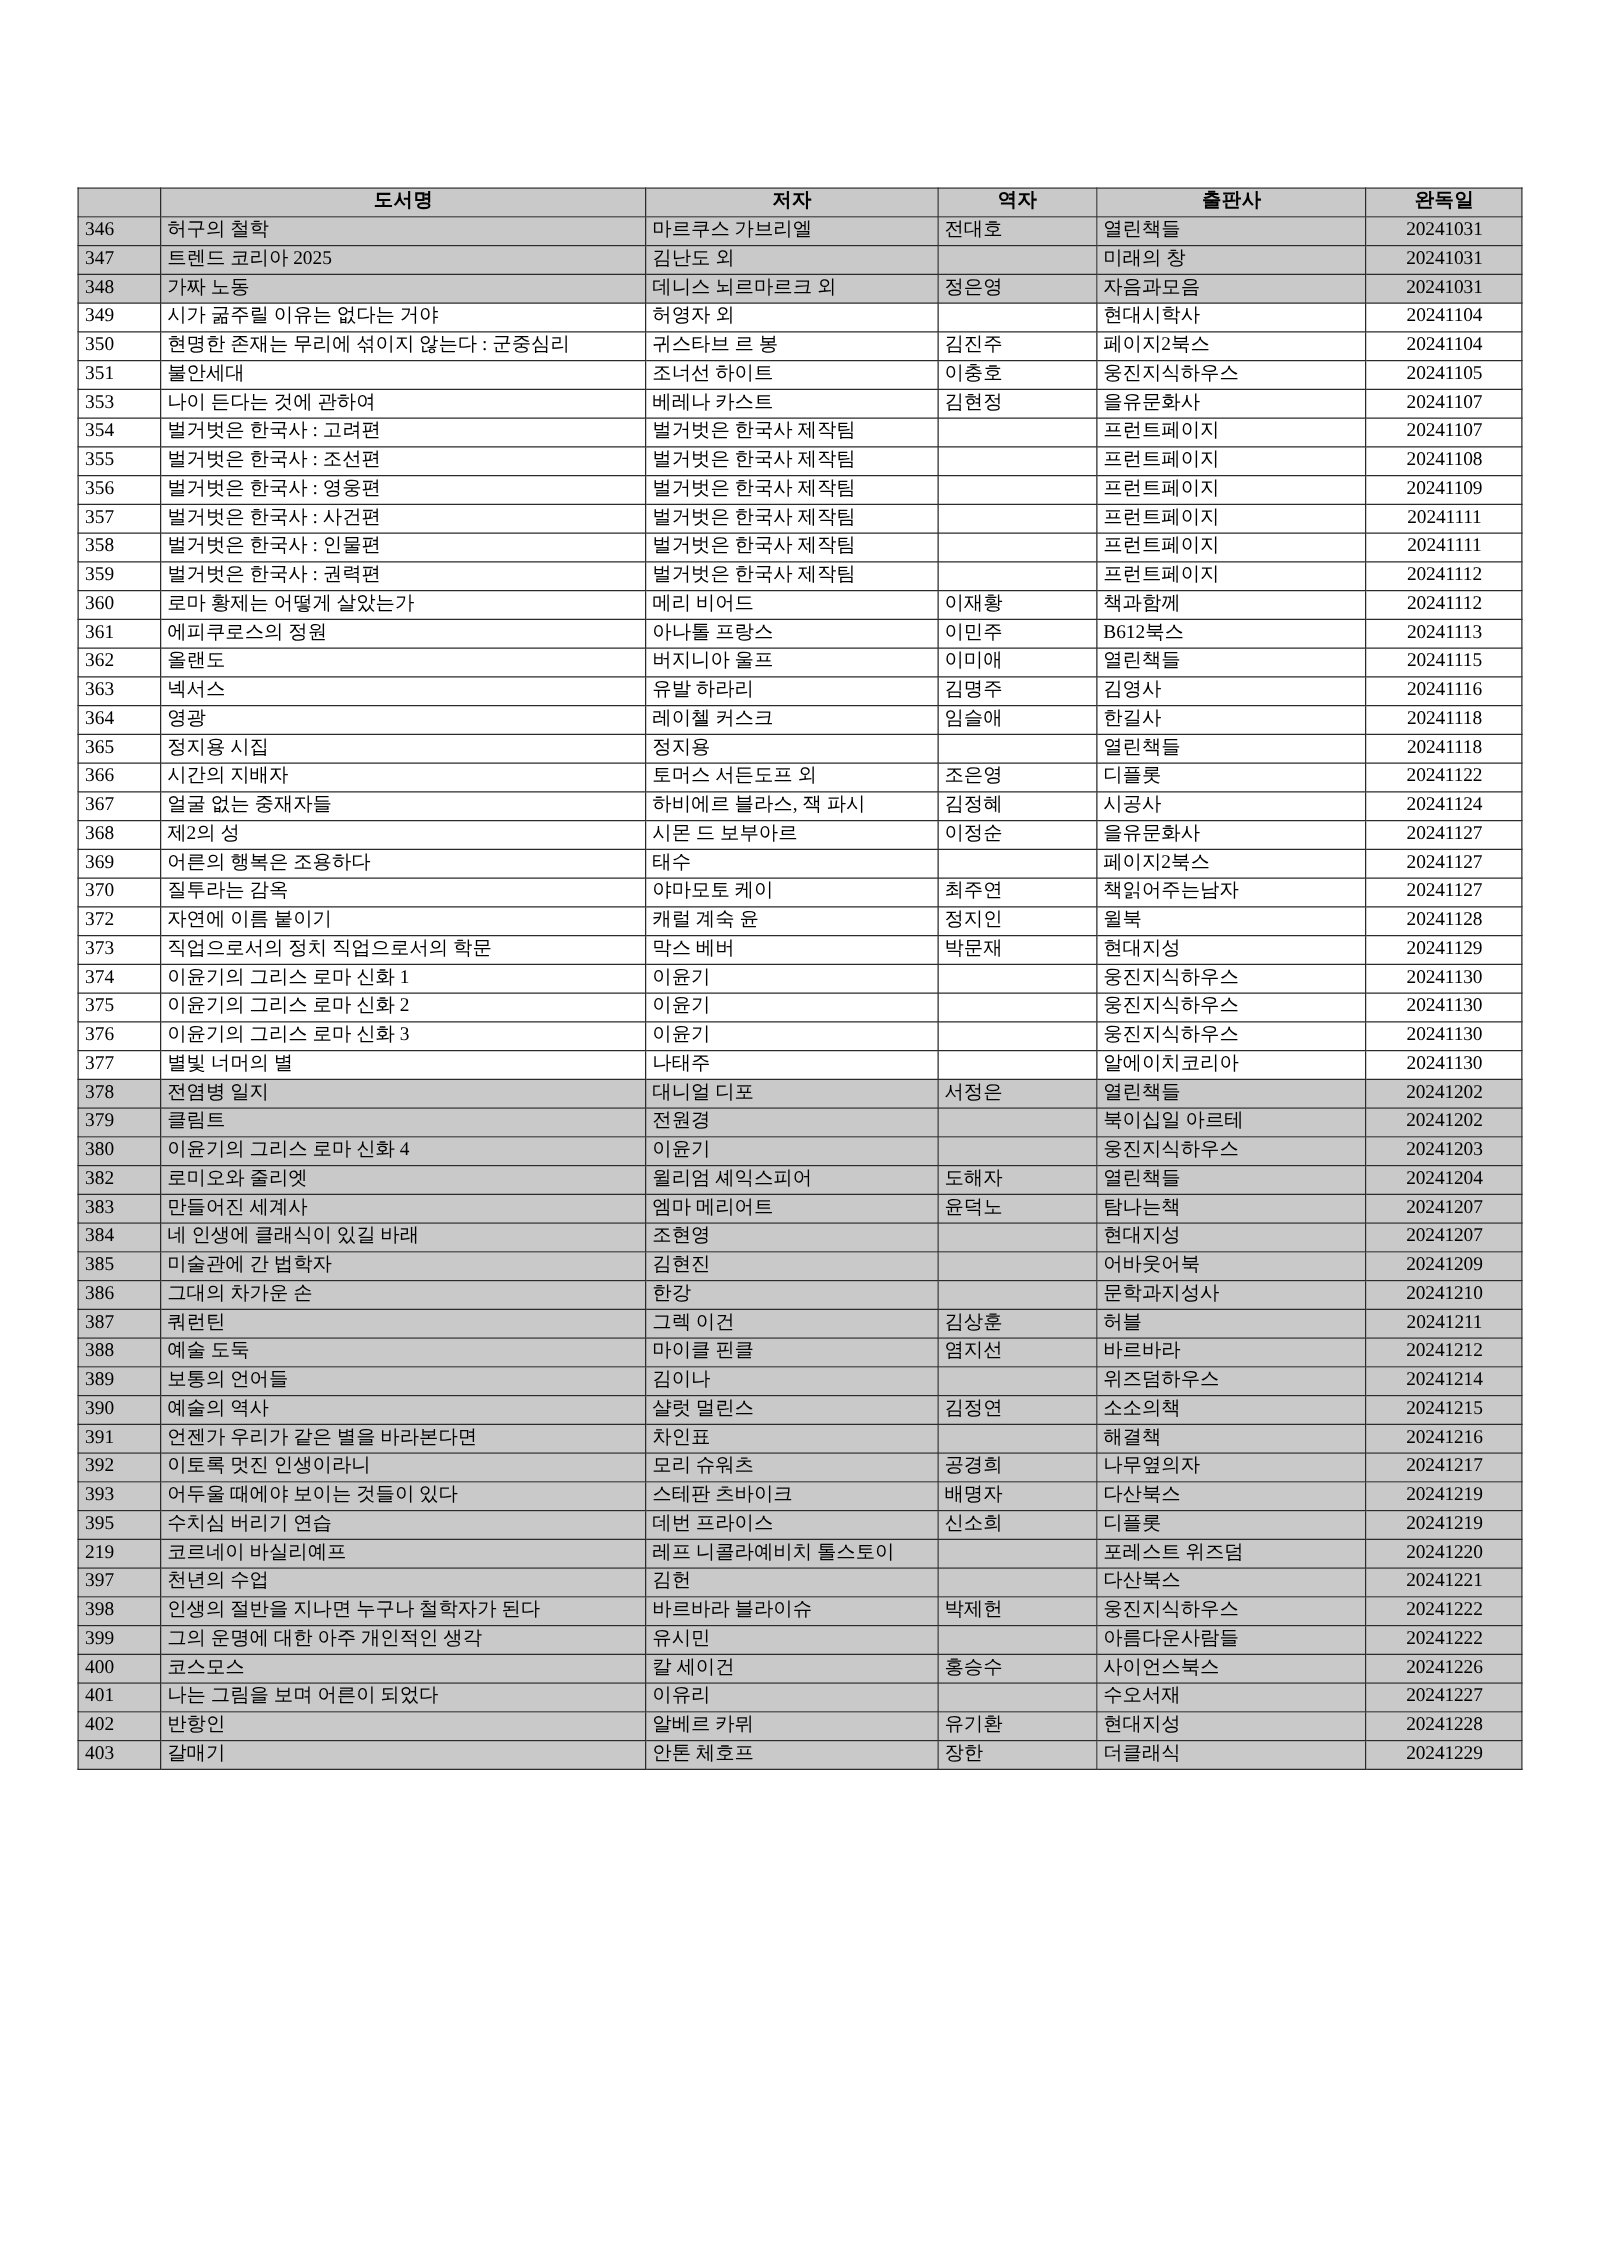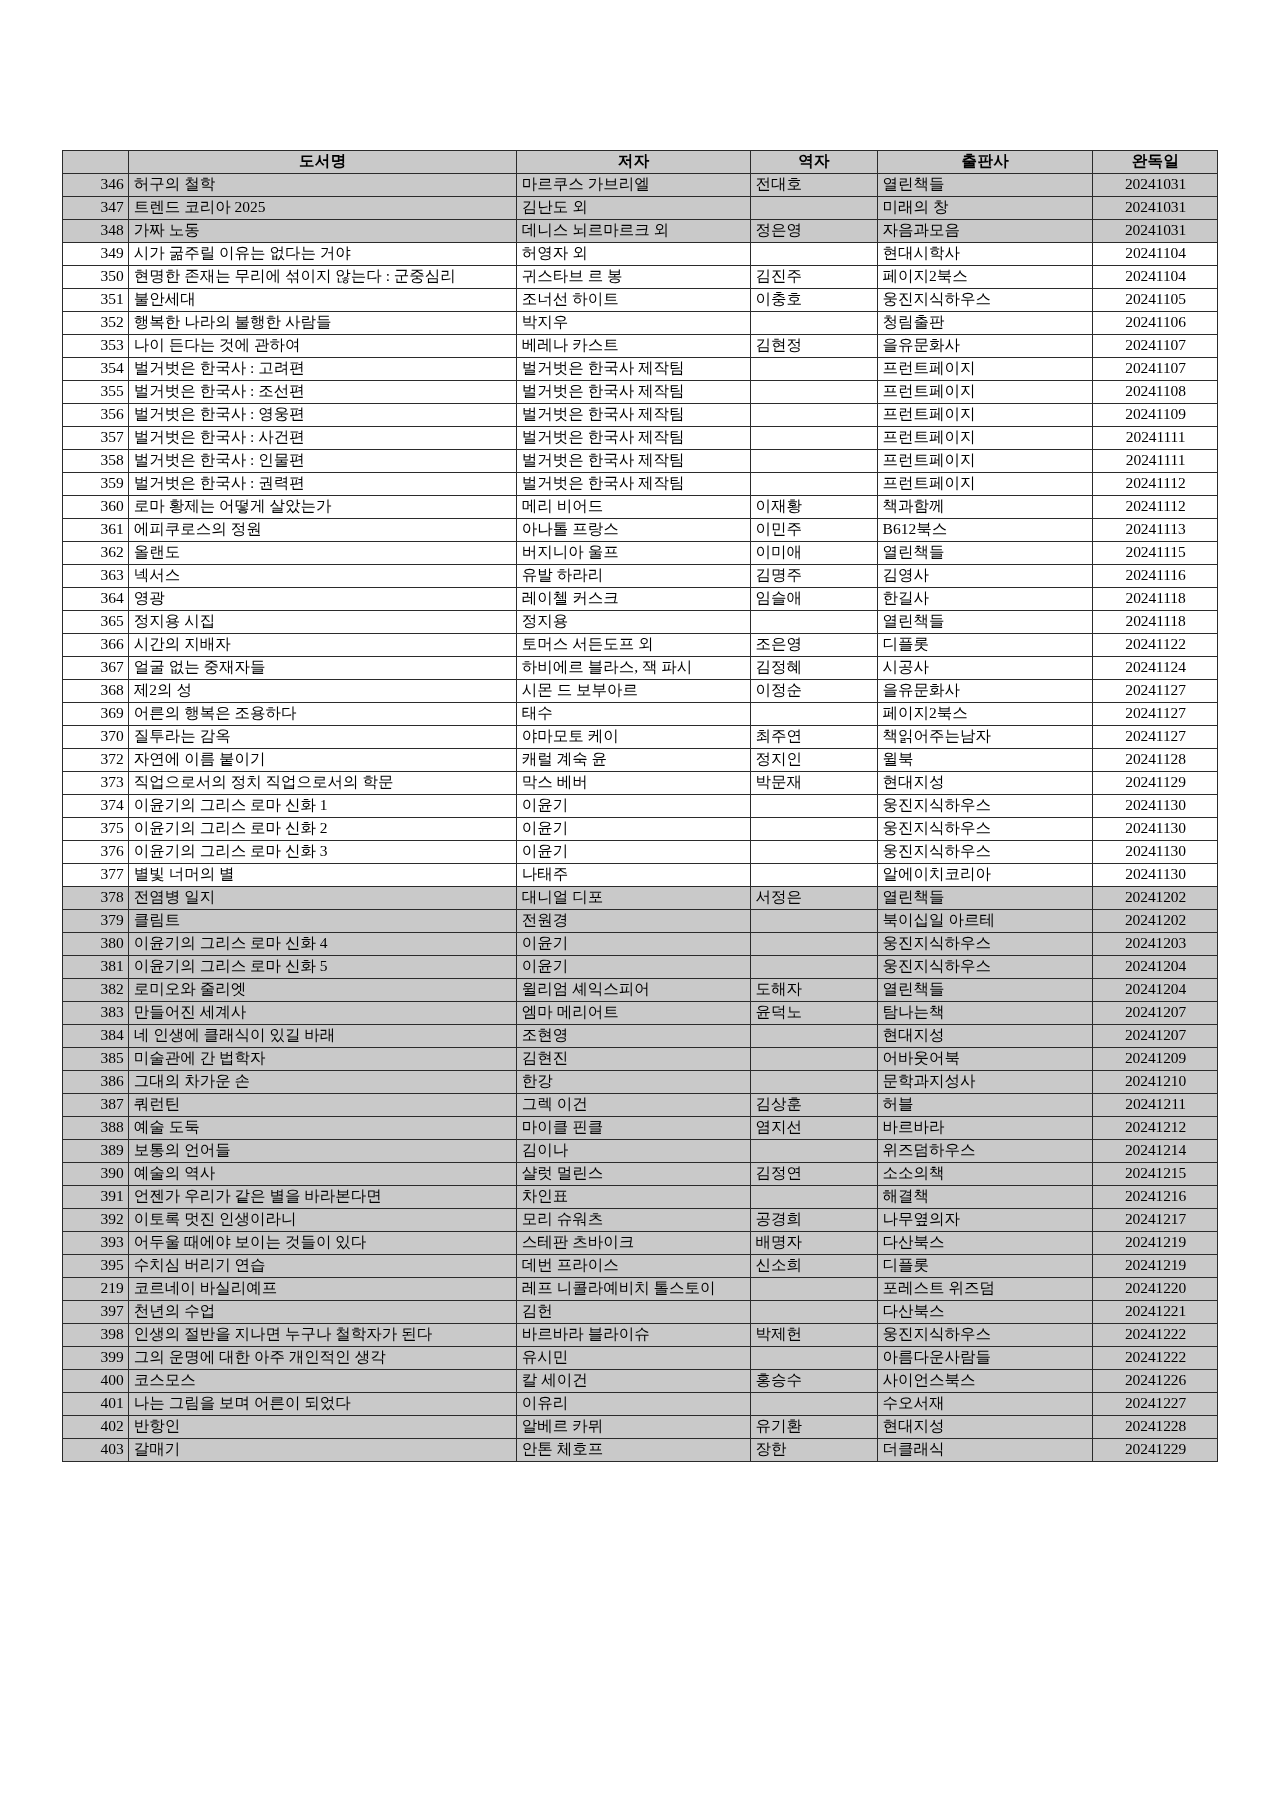--- a/index.html
+++ b/index.html
@@ -50,21 +50,21 @@
   table.booklog thead th {
     text-align: center;
     font-weight: bold;
     background: #c9c9c9;
     letter-spacing: 0.4px;
   }
   table.booklog thead th.blank-head {
     background: #c9c9c9;
   }
   td.num {
-    text-align: right;
+    text-align: left;
     padding: 1px 2px 2px 2px;
   }
   td.date {
     text-align: center;
     letter-spacing: -0.1px;
   }
   tr.shaded > td {
     background: #c9c9c9;
   }
   tr.plain > td {
@@ -137,28 +137,20 @@
         </tr>
         <tr class="plain">
           <td class="num">351</td>
           <td>불안세대</td>
           <td>조너선 하이트</td>
           <td>이충호</td>
           <td>웅진지식하우스</td>
           <td class="date">20241105</td>
         </tr>
         <tr class="plain">
-          <td class="num">352</td>
-          <td>행복한 나라의 불행한 사람들</td>
-          <td>박지우</td>
-          <td></td>
-          <td>청림출판</td>
-          <td class="date">20241106</td>
-        </tr>
-        <tr class="plain">
           <td class="num">353</td>
           <td>나이 든다는 것에 관하여</td>
           <td>베레나 카스트</td>
           <td>김현정</td>
           <td>을유문화사</td>
           <td class="date">20241107</td>
         </tr>
         <tr class="plain">
           <td class="num">354</td>
           <td>벌거벗은 한국사 : 고려편</td>
@@ -361,28 +353,20 @@
         </tr>
         <tr class="shaded">
           <td class="num">380</td>
           <td>이윤기의 그리스 로마 신화 4</td>
           <td>이윤기</td>
           <td></td>
           <td>웅진지식하우스</td>
           <td class="date">20241203</td>
         </tr>
         <tr class="shaded">
-          <td class="num">381</td>
-          <td>이윤기의 그리스 로마 신화 5</td>
-          <td>이윤기</td>
-          <td></td>
-          <td>웅진지식하우스</td>
-          <td class="date">20241204</td>
-        </tr>
-        <tr class="shaded">
           <td class="num">382</td>
           <td>로미오와 줄리엣</td>
           <td>윌리엄 셰익스피어</td>
           <td>도해자</td>
           <td>열린책들</td>
           <td class="date">20241204</td>
         </tr>
         <tr class="shaded">
           <td class="num">383</td>
           <td>만들어진 세계사</td>

